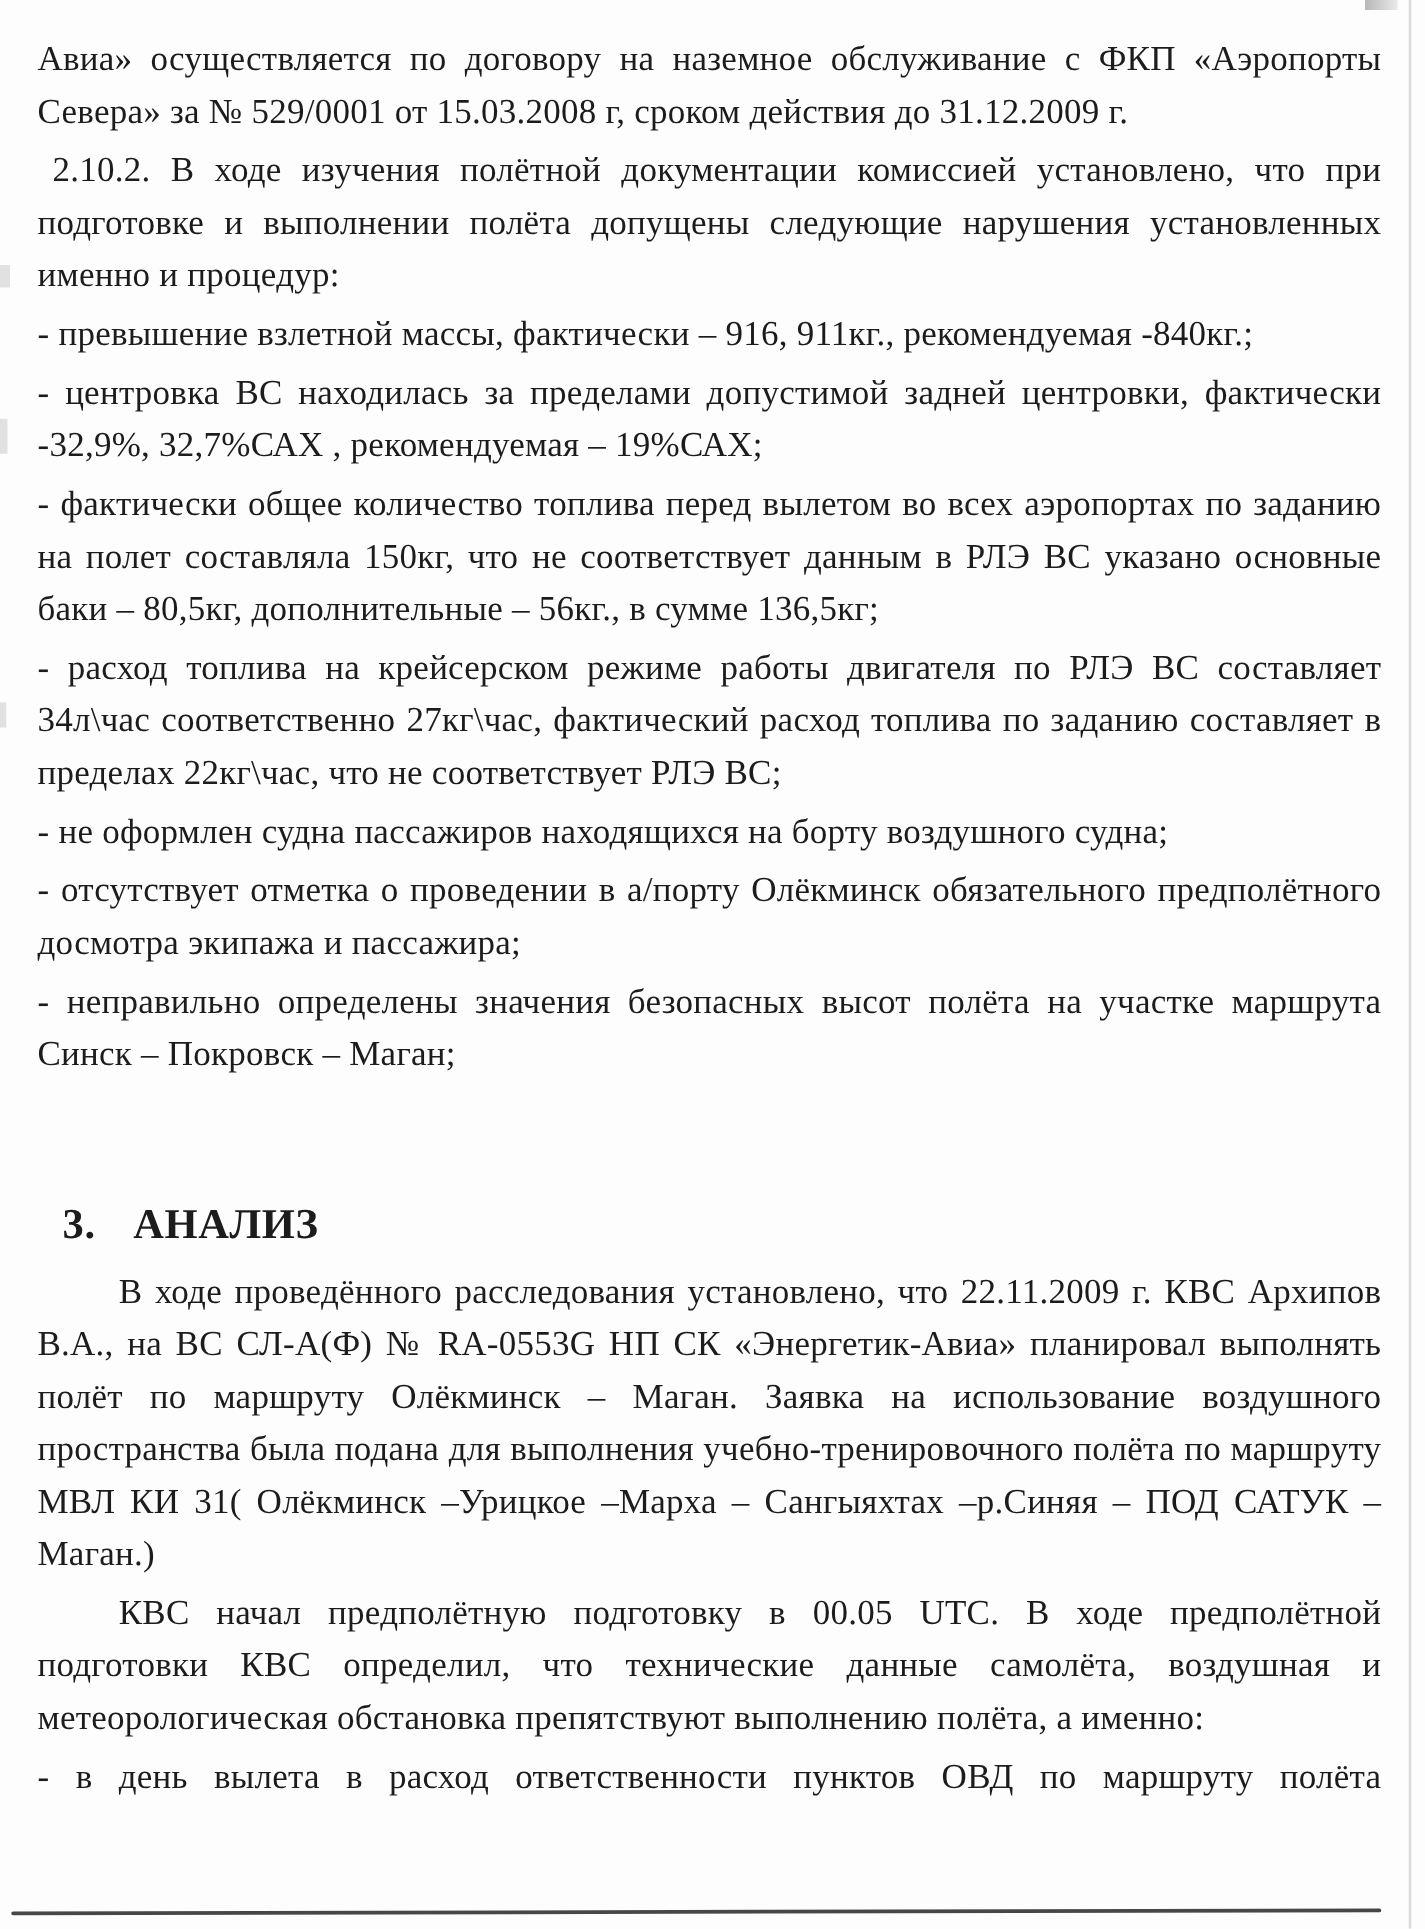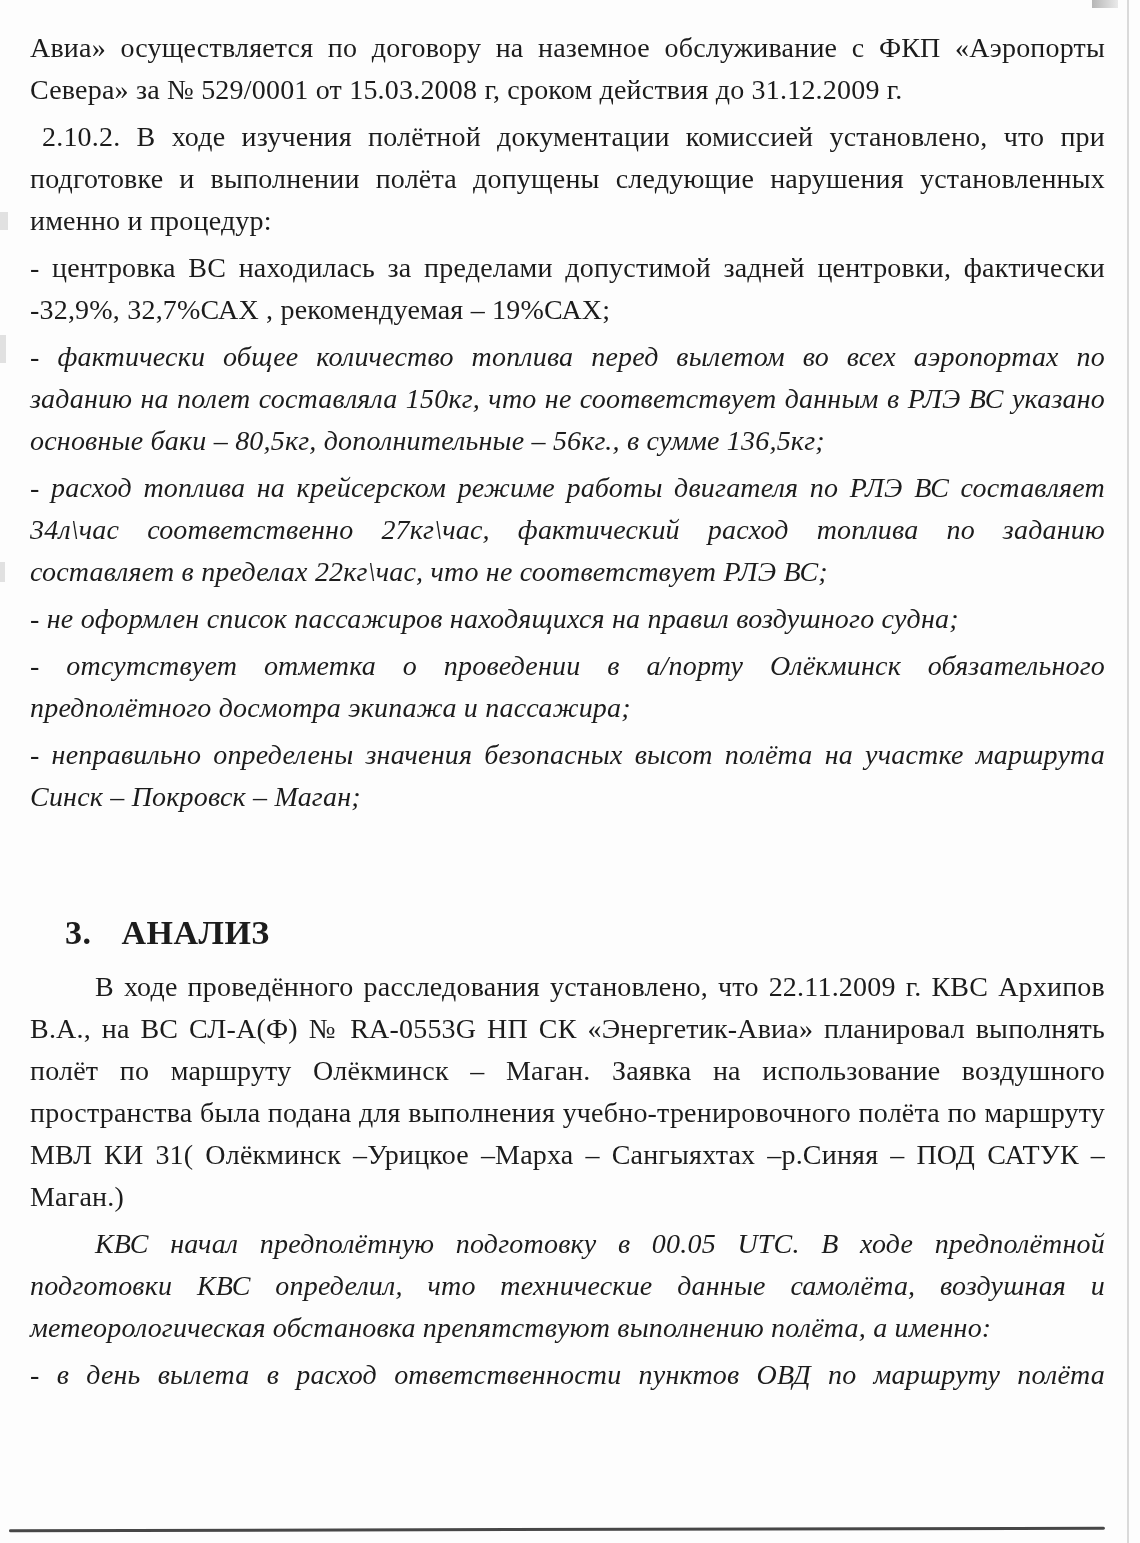--- a/index.html
+++ b/index.html
@@ -24,23 +24,23 @@
   p {
     margin: 0 0 5px 0;
     font-size: 28px;
     line-height: 42px;
     text-align: justify;
     letter-spacing: 0.2px;
   }
   .indent-sm { text-indent: 12px; }
   .indent-lg { text-indent: 65px; }
   .stretch-last { text-align-last: justify; }
-  .gap-before { margin-top: 4px; font-style: italic; }
+  .gap-before { margin-top: 4px; }
   h1.heading {
-    margin: 96px 0 14px 35px;
+    margin: 96px 0 14px 20px;
     font-size: 34px;
     font-weight: bold;
     letter-spacing: 0.5px;
   }
   h1.heading .num { margin-right: 30px; }
   
   .scan-bottom-line {
     position: absolute;
     left: 9px;
     top: 1528px;
@@ -79,28 +79,29 @@
 </style>
 </head>
 <body>
 
 <div class="page">
 
   <p>Авиа»  осуществляется по договору на наземное обслуживание с ФКП «Аэропорты Севера» за № 529/0001 от 15.03.2008 г, сроком действия до 31.12.2009 г.</p>
 
   <p class="indent-sm">2.10.2. В ходе изучения полётной документации комиссией установлено, что при подготовке и выполнении полёта допущены следующие нарушения установленных именно и процедур:</p>
 
+  <p>- превышение взлетной массы, фактически – 916, 911кг., рекомендуемая -840кг.;</p>
 
   <p>- центровка ВС находилась за пределами допустимой задней центровки, фактически -32,9%, 32,7%САХ , рекомендуемая – 19%САХ;</p>
 
   <p class="gap-before">- фактически общее количество топлива перед вылетом во всех аэропортах по заданию на полет составляла 150кг, что не соответствует данным в РЛЭ ВС указано основные баки – 80,5кг, дополнительные – 56кг., в сумме 136,5кг;</p>
 
   <p class="gap-before">- расход топлива на крейсерском режиме работы двигателя по РЛЭ ВС составляет 34л\час соответственно 27кг\час,  фактический расход топлива по заданию составляет в пределах 22кг\час, что не соответствует РЛЭ ВС;</p>
 
-  <p class="gap-before">- не оформлен список пассажиров находящихся на правил воздушного судна;</p>
+  <p class="gap-before">- не оформлен судна пассажиров находящихся на борту воздушного судна;</p>
 
   <p class="gap-before">- отсутствует отметка о проведении в а/порту Олёкминск обязательного предполётного досмотра экипажа и пассажира;</p>
 
   <p class="gap-before">- неправильно определены значения безопасных высот полёта на участке маршрута Синск – Покровск – Маган;</p>
 
 
   <h1 class="heading">
     <span class="num">3.</span><span>АНАЛИЗ</span>
   </h1>
 

